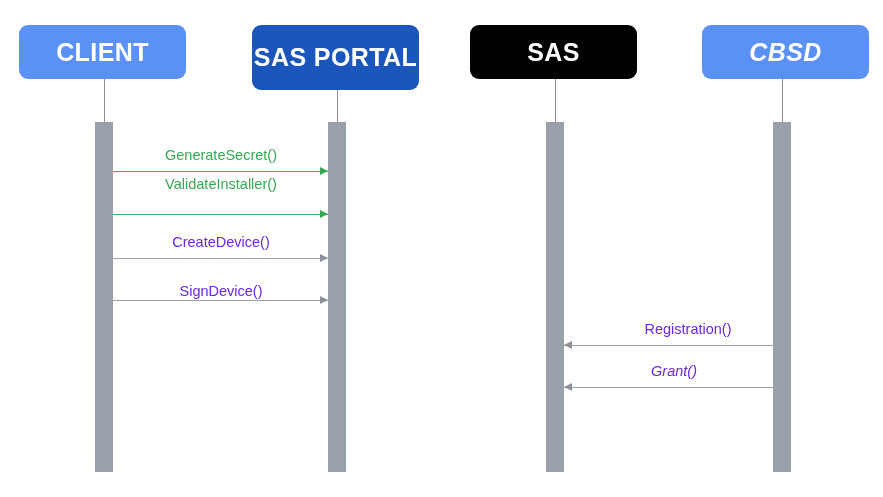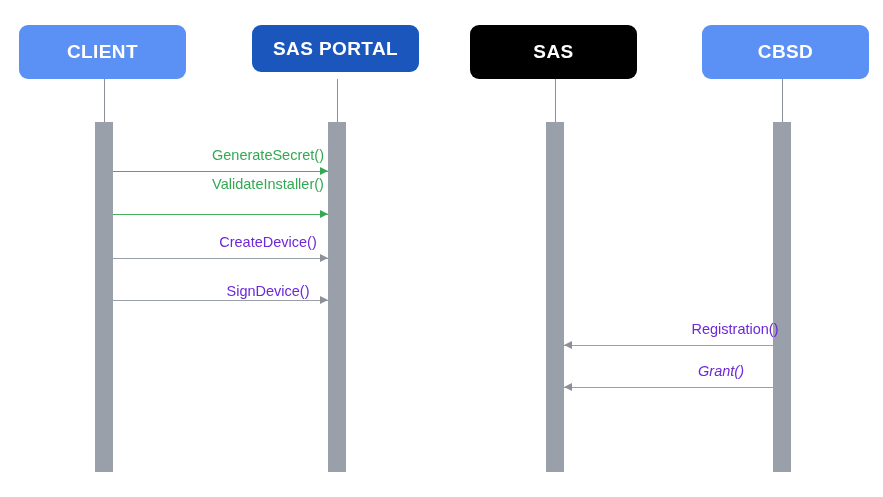--- a/index.html
+++ b/index.html
@@ -18,42 +18,41 @@
     overflow: hidden;
   }
   .actor-box {
     position: absolute;
     display: flex;
     align-items: center;
     justify-content: center;
     border-radius: 9px;
     color: #ffffff;
     font-weight: bold;
-    font-size: 19px;
+    font-size: 25px;
     letter-spacing: 0.4px;
     box-sizing: border-box;
   }
   .lifeline-thin {
     position: absolute;
     width: 1px;
     background: #8a8f98;
   }
   .activation-bar {
     position: absolute;
     width: 18px;
     background: #9aa0a9;
   }
   .msg-label {
     position: absolute;
     font-size: 14.5px;
     text-align: left;
     white-space: nowrap;
     transform: translateX(-50%);
     line-height: 1;
-    margin-left: 47px;
   }
   .msg-label.grey { color: #6d28d9; }
   .msg-label.green { color: #34a853; }
   .arrow-line {
     position: absolute;
     height: 1px;
   }
   .arrow-line.grey { background: #9aa0a9; }
   .arrow-line.green { background: #46b05e; }
   .arrow-head {
@@ -71,31 +70,31 @@
 <body>
 
 <div id="diagram" style="width: 883px; height: 497px; background: rgb(255, 255, 255);">
     <div class="lifeline-thin" style="left: 104px; top: 79px; height: 43px;"></div>
     <div class="activation-bar" style="left: 95px; top: 122px; width: 18px; height: 350px; background: rgb(154, 160, 169);"></div>
     <div class="actor-box" style="left: 19px; top: 25px; width: 167px; height: 54px; background: rgb(91, 145, 245);">
       <span>CLIENT</span>
     </div>
     <div class="lifeline-thin" style="left: 337px; top: 79px; height: 43px;"></div>
     <div class="activation-bar" style="left: 328px; top: 122px; width: 18px; height: 350px; background: rgb(154, 160, 169);"></div>
-    <div class="actor-box" style="left: 252px; top: 25px; width: 167px; height: 47px; background: rgb(26, 86, 188);">
+    <div class="actor-box" style="left: 252px; top: 25px; width: 167px; height: 65px; background: rgb(26, 86, 188);">
       <span>SAS PORTAL</span>
     </div>
     <div class="lifeline-thin" style="left: 555px; top: 79px; height: 43px;"></div>
     <div class="activation-bar" style="left: 546px; top: 122px; width: 18px; height: 350px; background: rgb(154, 160, 169);"></div>
     <div class="actor-box" style="left: 470px; top: 25px; width: 167px; height: 54px; background: #000000;">
       <span>SAS</span>
     </div>
     <div class="lifeline-thin" style="left: 782px; top: 79px; height: 43px;"></div>
     <div class="activation-bar" style="left: 773px; top: 122px; width: 18px; height: 350px; background: rgb(154, 160, 169);"></div>
-    <div class="actor-box" style="left: 702px; top: 25px; width: 167px; height: 54px; background: rgb(91, 145, 245);">
+    <div class="actor-box" style="left: 702px; top: 25px; width: 167px; height: 54px; background: rgb(91, 145, 245); font-style: italic;">
       <span>CBSD</span>
     </div>
     <div class="arrow-line green" style="left: 113px; top: 171px; width: 215px;"></div>
     <div class="arrow-head right green" style="top: 167px; left: 320px;"></div>
     <div class="msg-label green" style="left: 221px; top: 148px;">GenerateSecret()</div>
     <div class="arrow-line green" style="left: 113px; top: 214px; width: 215px;"></div>
     <div class="arrow-head right green" style="top: 210px; left: 320px;"></div>
     <div class="msg-label green" style="left: 221px; top: 177px;">ValidateInstaller()</div>
     <div class="arrow-line grey" style="left: 113px; top: 258px; width: 215px;"></div>
     <div class="arrow-head right grey" style="top: 254px; left: 320px;"></div>

